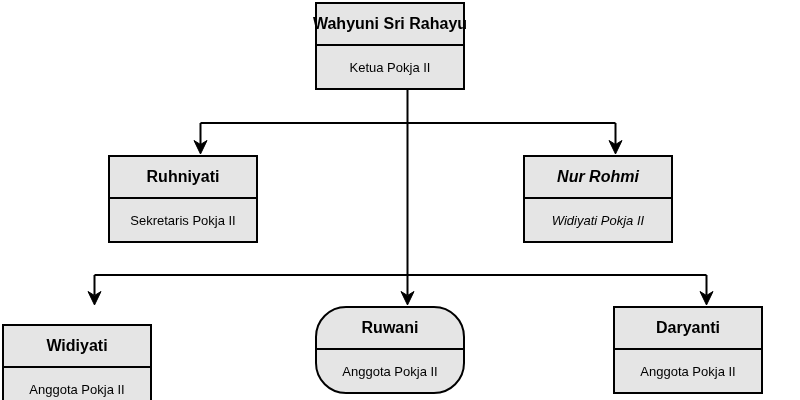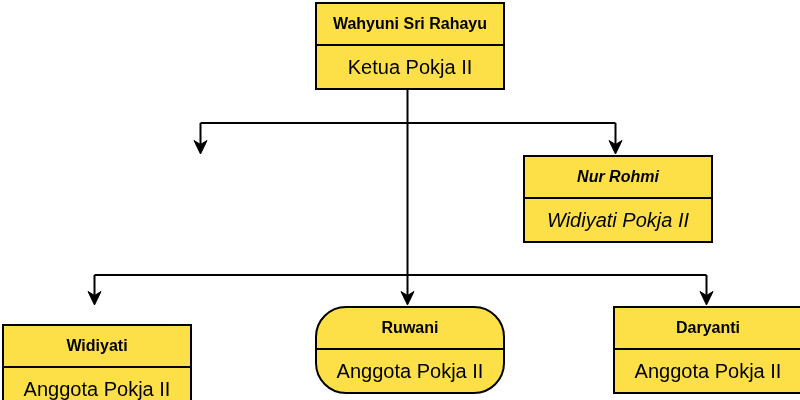--- a/index.html
+++ b/index.html
@@ -18,24 +18,24 @@
   svg.connectors {
     position: absolute;
     left: 0;
     top: 0;
     width: 800px;
     height: 400px;
     display: block;
   }
   .node {
     position: absolute;
-    width: 190px;
+    width: 150px;
     height: 88px;
     border: 2px solid #000000;
-    background: #fde047;
+    background: #e5e5e5;
     box-sizing: border-box;
     display: flex;
     flex-direction: column;
   }
   .node .name {
     height: 42px;
     box-sizing: border-box;
     border-bottom: 2px solid #000000;
     display: flex;
     align-items: center;
@@ -43,21 +43,21 @@
     font-weight: bold;
     font-size: 16px;
     color: #000000;
     white-space: nowrap;
   }
   .node .role {
     flex: 1;
     display: flex;
     align-items: center;
     justify-content: center;
-    font-size: 20px;
+    font-size: 13px;
     color: #000000;
     white-space: nowrap;
   }
   
   .pos-ketua      { left: 315px; top: 2px;   }
   .pos-sekretaris { left: 108px; top: 155px; }
   .pos-bendahara  { left: 523px; top: 155px; font-style: italic; }
   .pos-anggota-1  { left: 2px;   top: 324px; text-align: center; }
   .pos-anggota-2  { left: 315px; top: 306px; border-radius: 31px; }
   .pos-anggota-3  { left: 613px; top: 306px; }
@@ -87,20 +87,24 @@
       <path d="M407.5 305 L401 291.5 L407.5 295.5 L414 291.5 Z"></path>
       <path d="M706.5 305 L700 291.5 L706.5 295.5 L713 291.5 Z"></path>
     </g>
   </svg>
 
   <div class="node pos-ketua">
     <div class="name">Wahyuni Sri Rahayu</div>
     <div class="role">Ketua Pokja II</div>
   </div>
 
+  <div class="node pos-sekretaris">
+    <div class="name">Ruhniyati</div>
+    <div class="role">Sekretaris Pokja II</div>
+  </div>
 
   <div class="node pos-bendahara">
     <div class="name">Nur Rohmi</div>
     <div class="role">Widiyati Pokja II</div>
   </div>
 
   <div class="node pos-anggota-1">
     <div class="name">Widiyati</div>
     <div class="role">Anggota Pokja II</div>
   </div>

